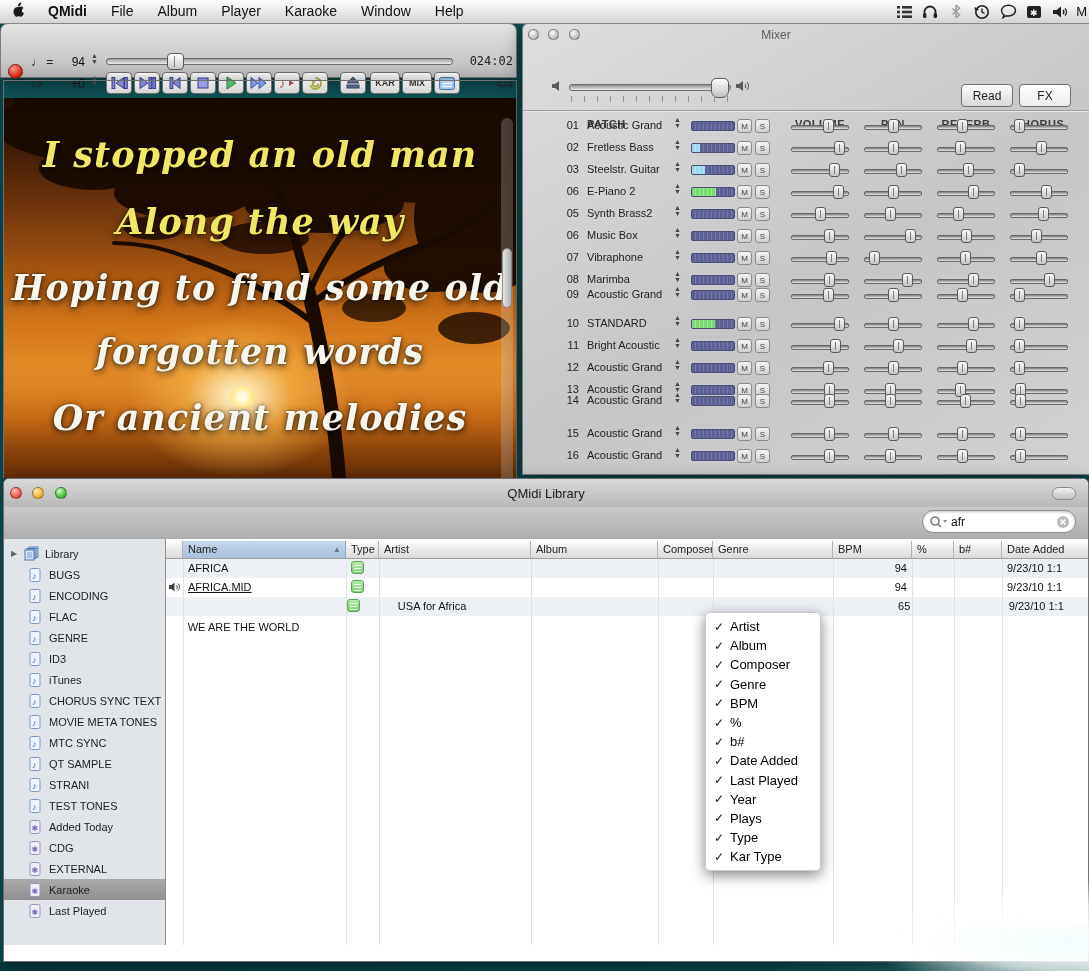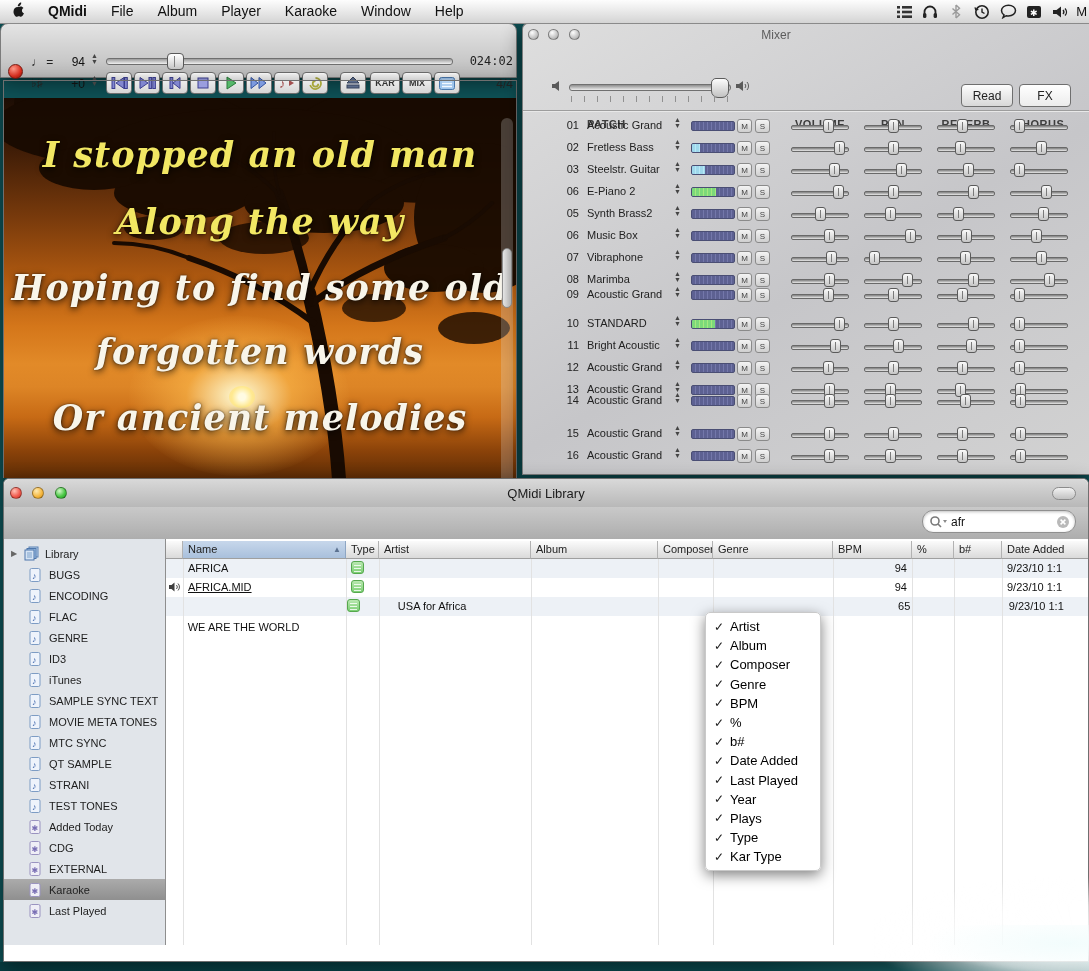--- a/index.html
+++ b/index.html
@@ -924,21 +924,21 @@
           </span>
           <span>iTunes</span>
         </div>
         <div class="side-item" style="top: 151px;">
           <span class="sicon">
             <svg width="14" height="14" viewBox="0 0 14 14">
               <rect x="2" y="0.5" width="10" height="13" rx="1.5" fill="#eef3fb" stroke="#7d9cc4"></rect>
               <text x="4" y="10.5" font-size="9" fill="#4a6fb0">♪</text>
             </svg>
           </span>
-          <span>SAMPLE SYNC TEXT</span>
+          <span>CHORUS SYNC TEXT</span>
         </div>
         <div class="side-item" style="top: 172px;">
           <span class="sicon">
             <svg width="14" height="14" viewBox="0 0 14 14">
               <rect x="2" y="0.5" width="10" height="13" rx="1.5" fill="#eef3fb" stroke="#7d9cc4"></rect>
               <text x="4" y="10.5" font-size="9" fill="#4a6fb0">♪</text>
             </svg>
           </span>
           <span>MOVIE META TONES</span>
         </div>

